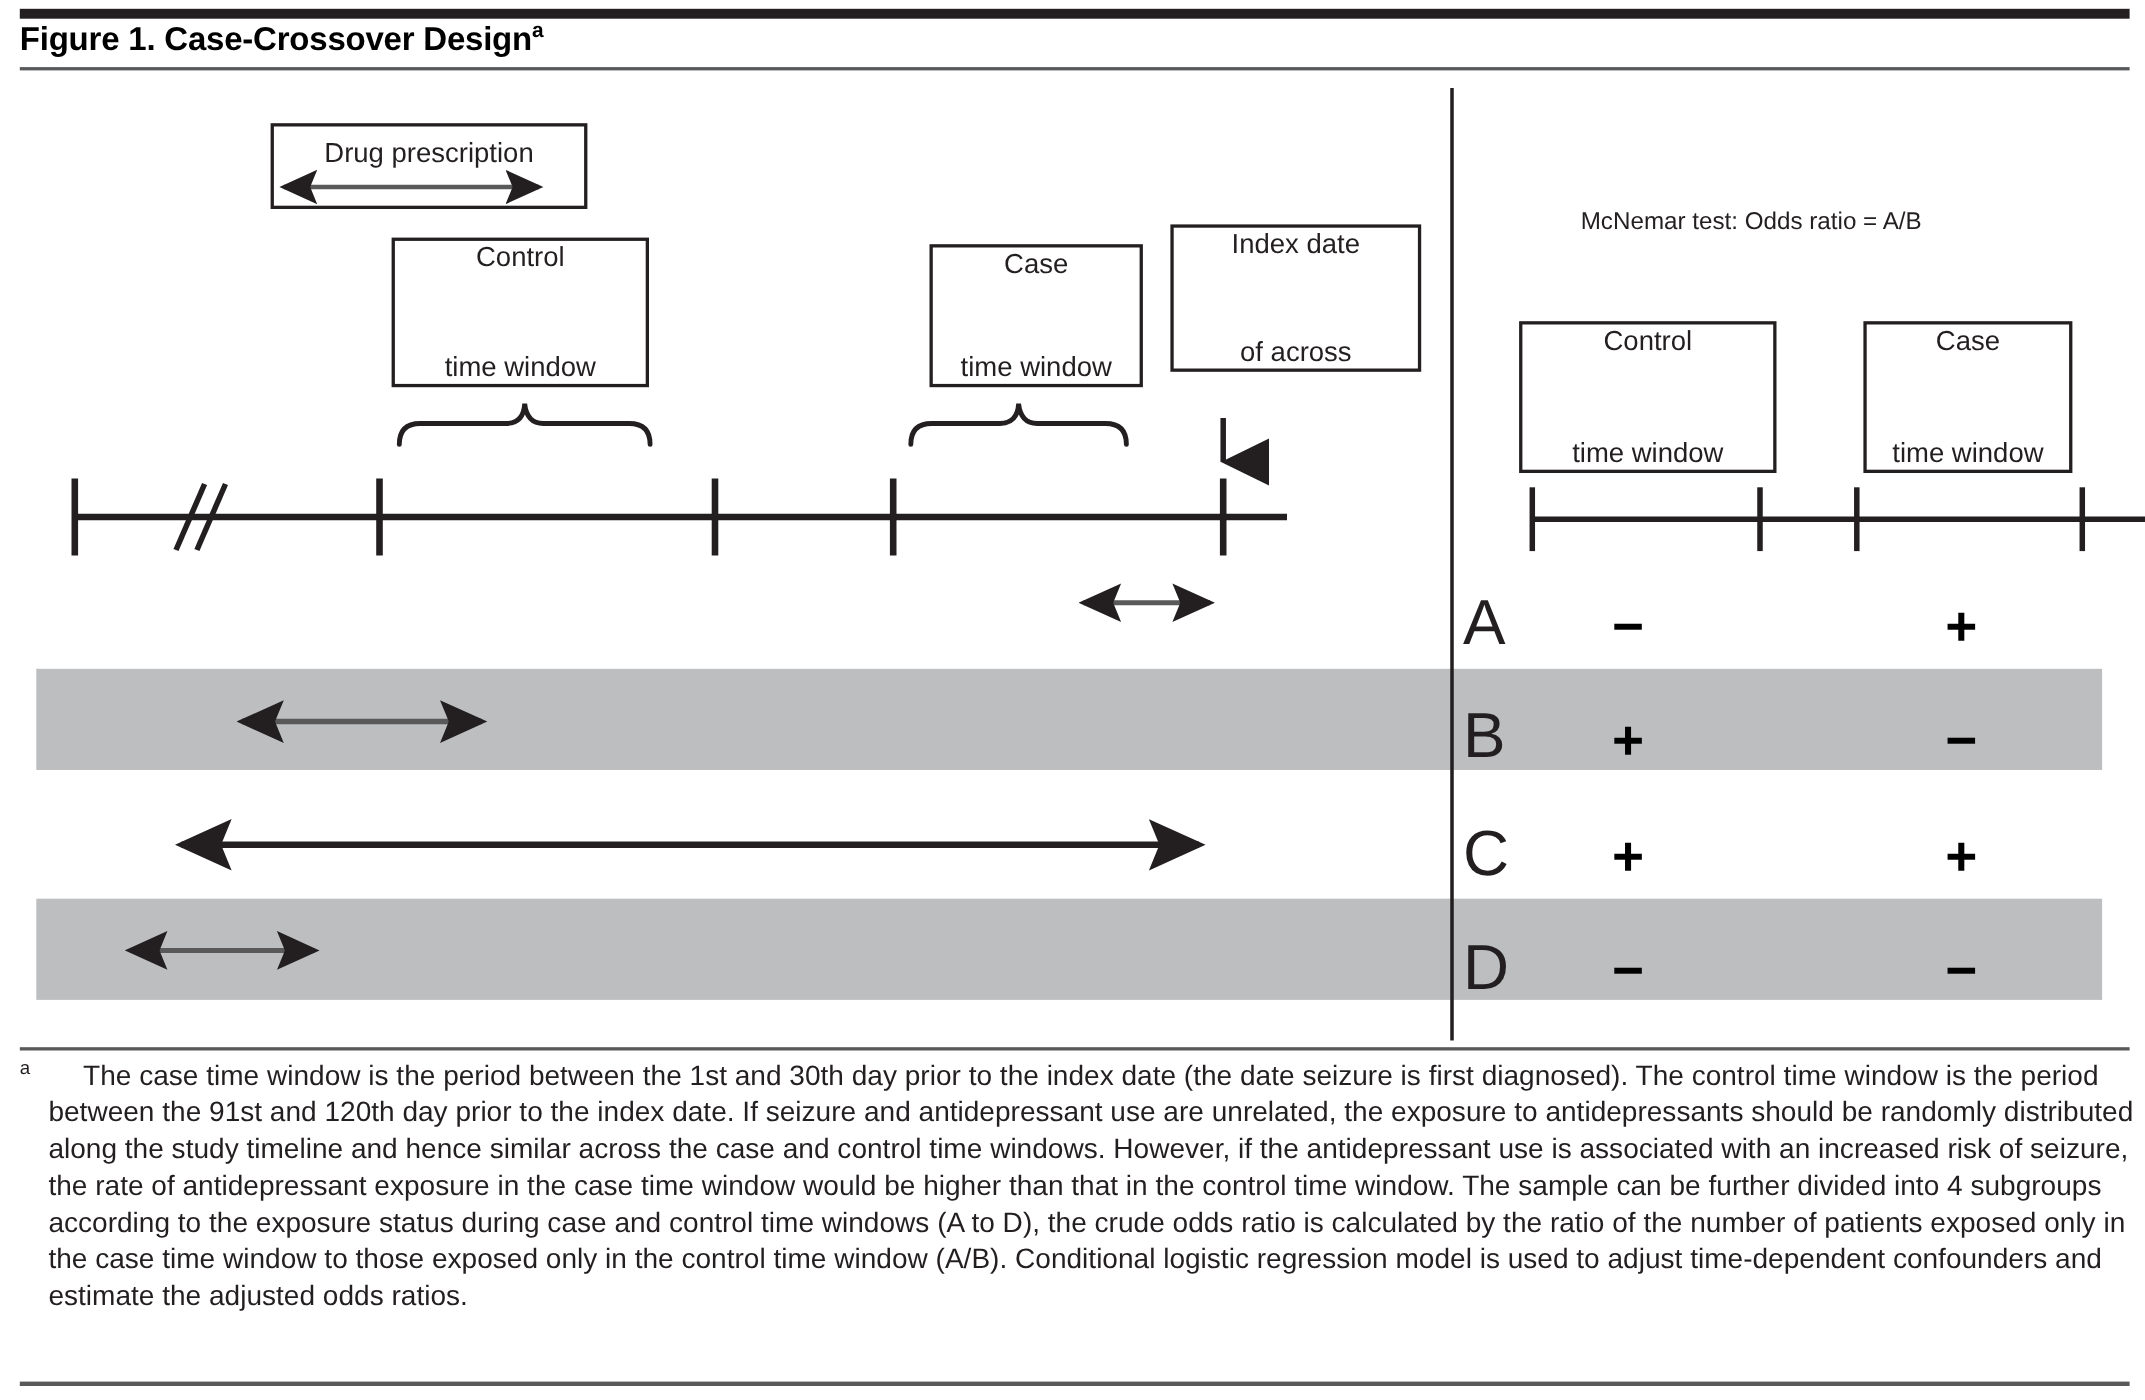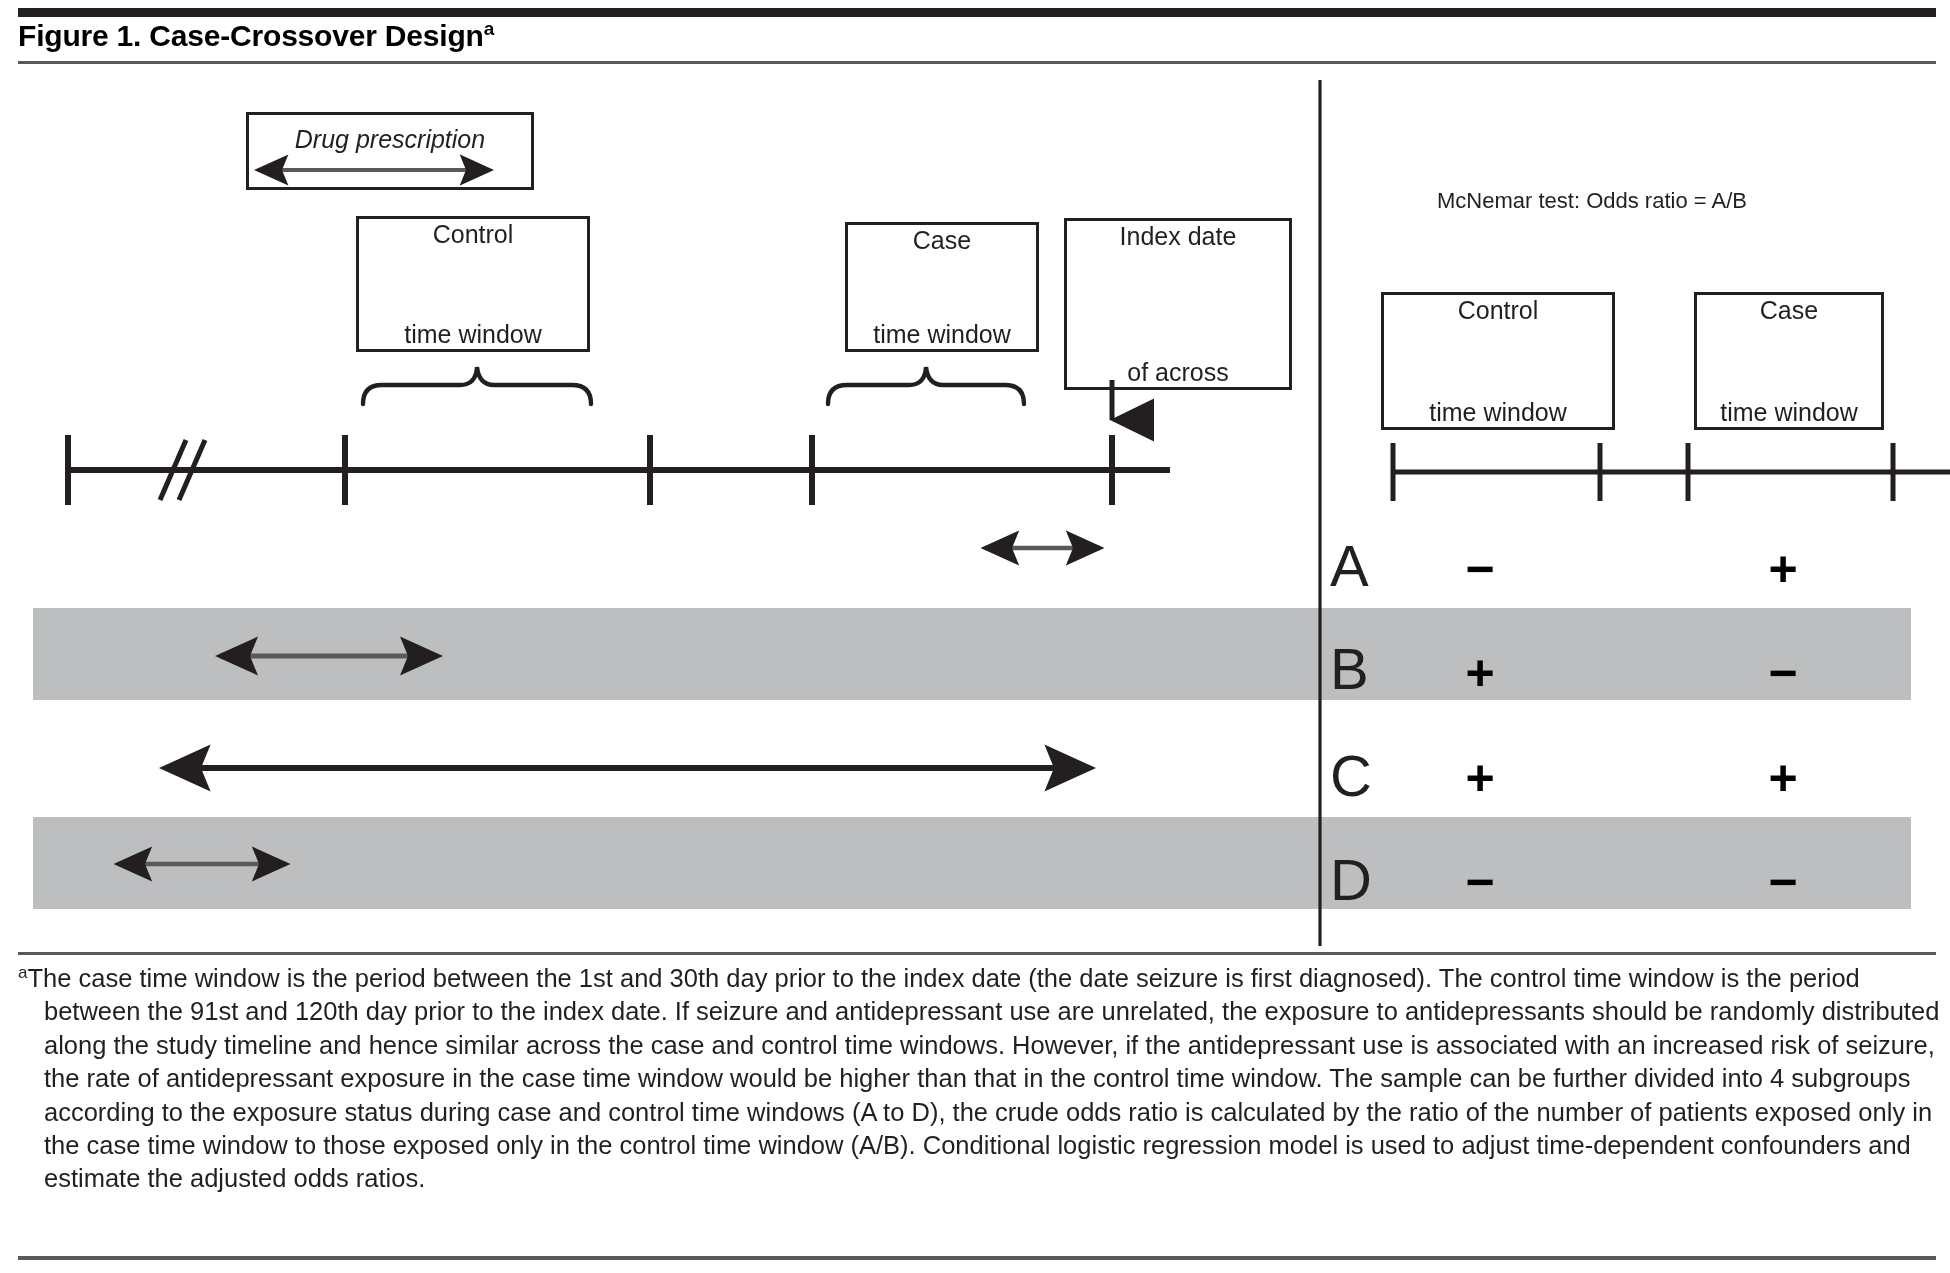--- a/index.html
+++ b/index.html
@@ -86,24 +86,24 @@
     flex-direction: column;
     align-items: center;
     justify-content: space-between;
     font-size: 25px;
     line-height: 1.22;
     text-align: center;
     color: #231f20;
   }
   .tbox .lbl-line { display: block; white-space: nowrap; }
 
-  #box-drug      { left: 246px; top: 112px; width: 288px; height: 78px; justify-content: flex-start; padding-top: 9px; font-style: italic; }
+  #box-drug      { left: 246px; top: 112px; width: 288px; height: 78px; justify-content: flex-start; padding-top: 9px; }
   #box-ctrl-main { left: 356px; top: 216px; width: 234px; height: 136px; }
   #box-case-main { left: 845px; top: 222px; width: 194px; height: 130px; }
-  #box-index     { left: 1064px; top: 218px; width: 228px; height: 172px; }
+  #box-index     { left: 1064px; top: 204px; width: 228px; height: 134px; }
   #box-ctrl-r    { left: 1381px; top: 292px; width: 234px; height: 138px; }
   #box-case-r    { left: 1694px; top: 292px; width: 190px; height: 138px; }
 
   
   .mcnemar {
     position: absolute;
     left: 1437px; top: 188px;
     font-size: 22px;
     white-space: nowrap;
     color: #231f20;
@@ -147,21 +147,21 @@
     line-height: 1.31;
     color: #231f20;
     text-indent: 0;
     padding-left: 26px;
   }
   .footnote sup {
     font-size: 17px;
     vertical-align: super;
     line-height: 0;
   }
-  .footnote .fn-body { display: inline; }
+  .footnote .fn-body { display: inline; margin-left: 48px; }
   .footnote-wrap { text-indent: -26px; }
 </style>
 </head>
 <body>
 
 <div class="figure-root">
 
   <div class="rule-top-thick"></div>
 
   <div class="fig-title">

